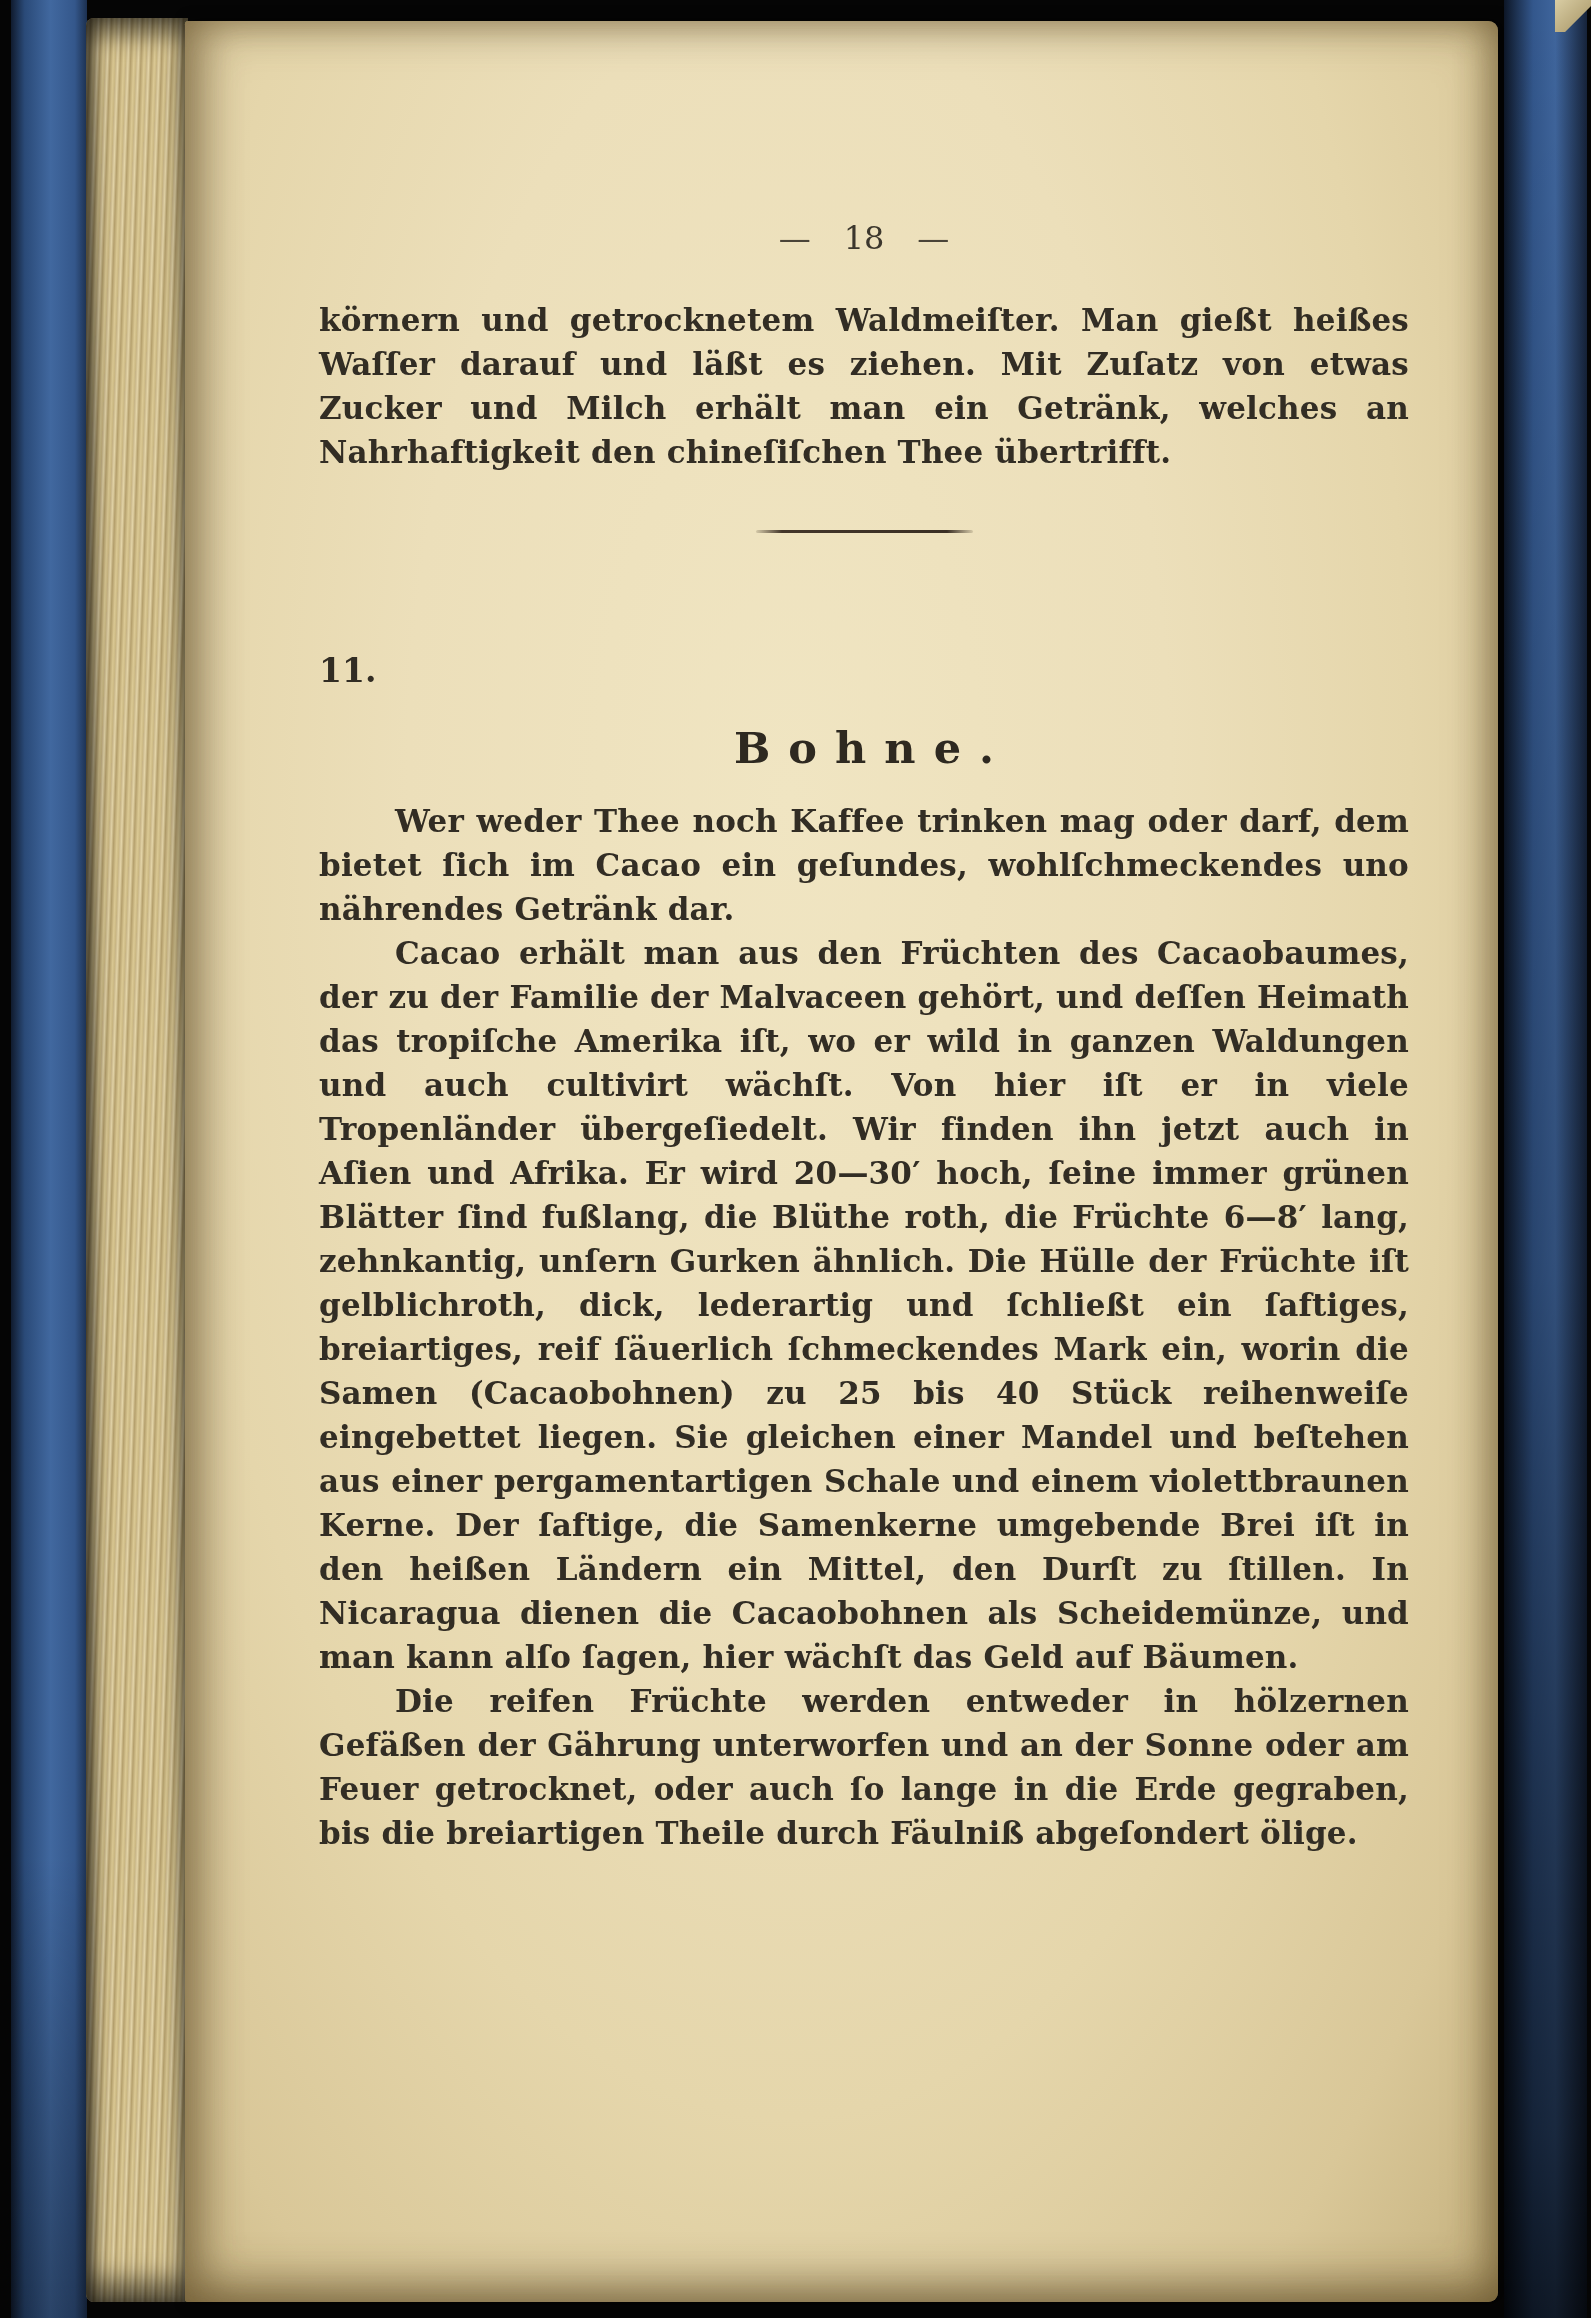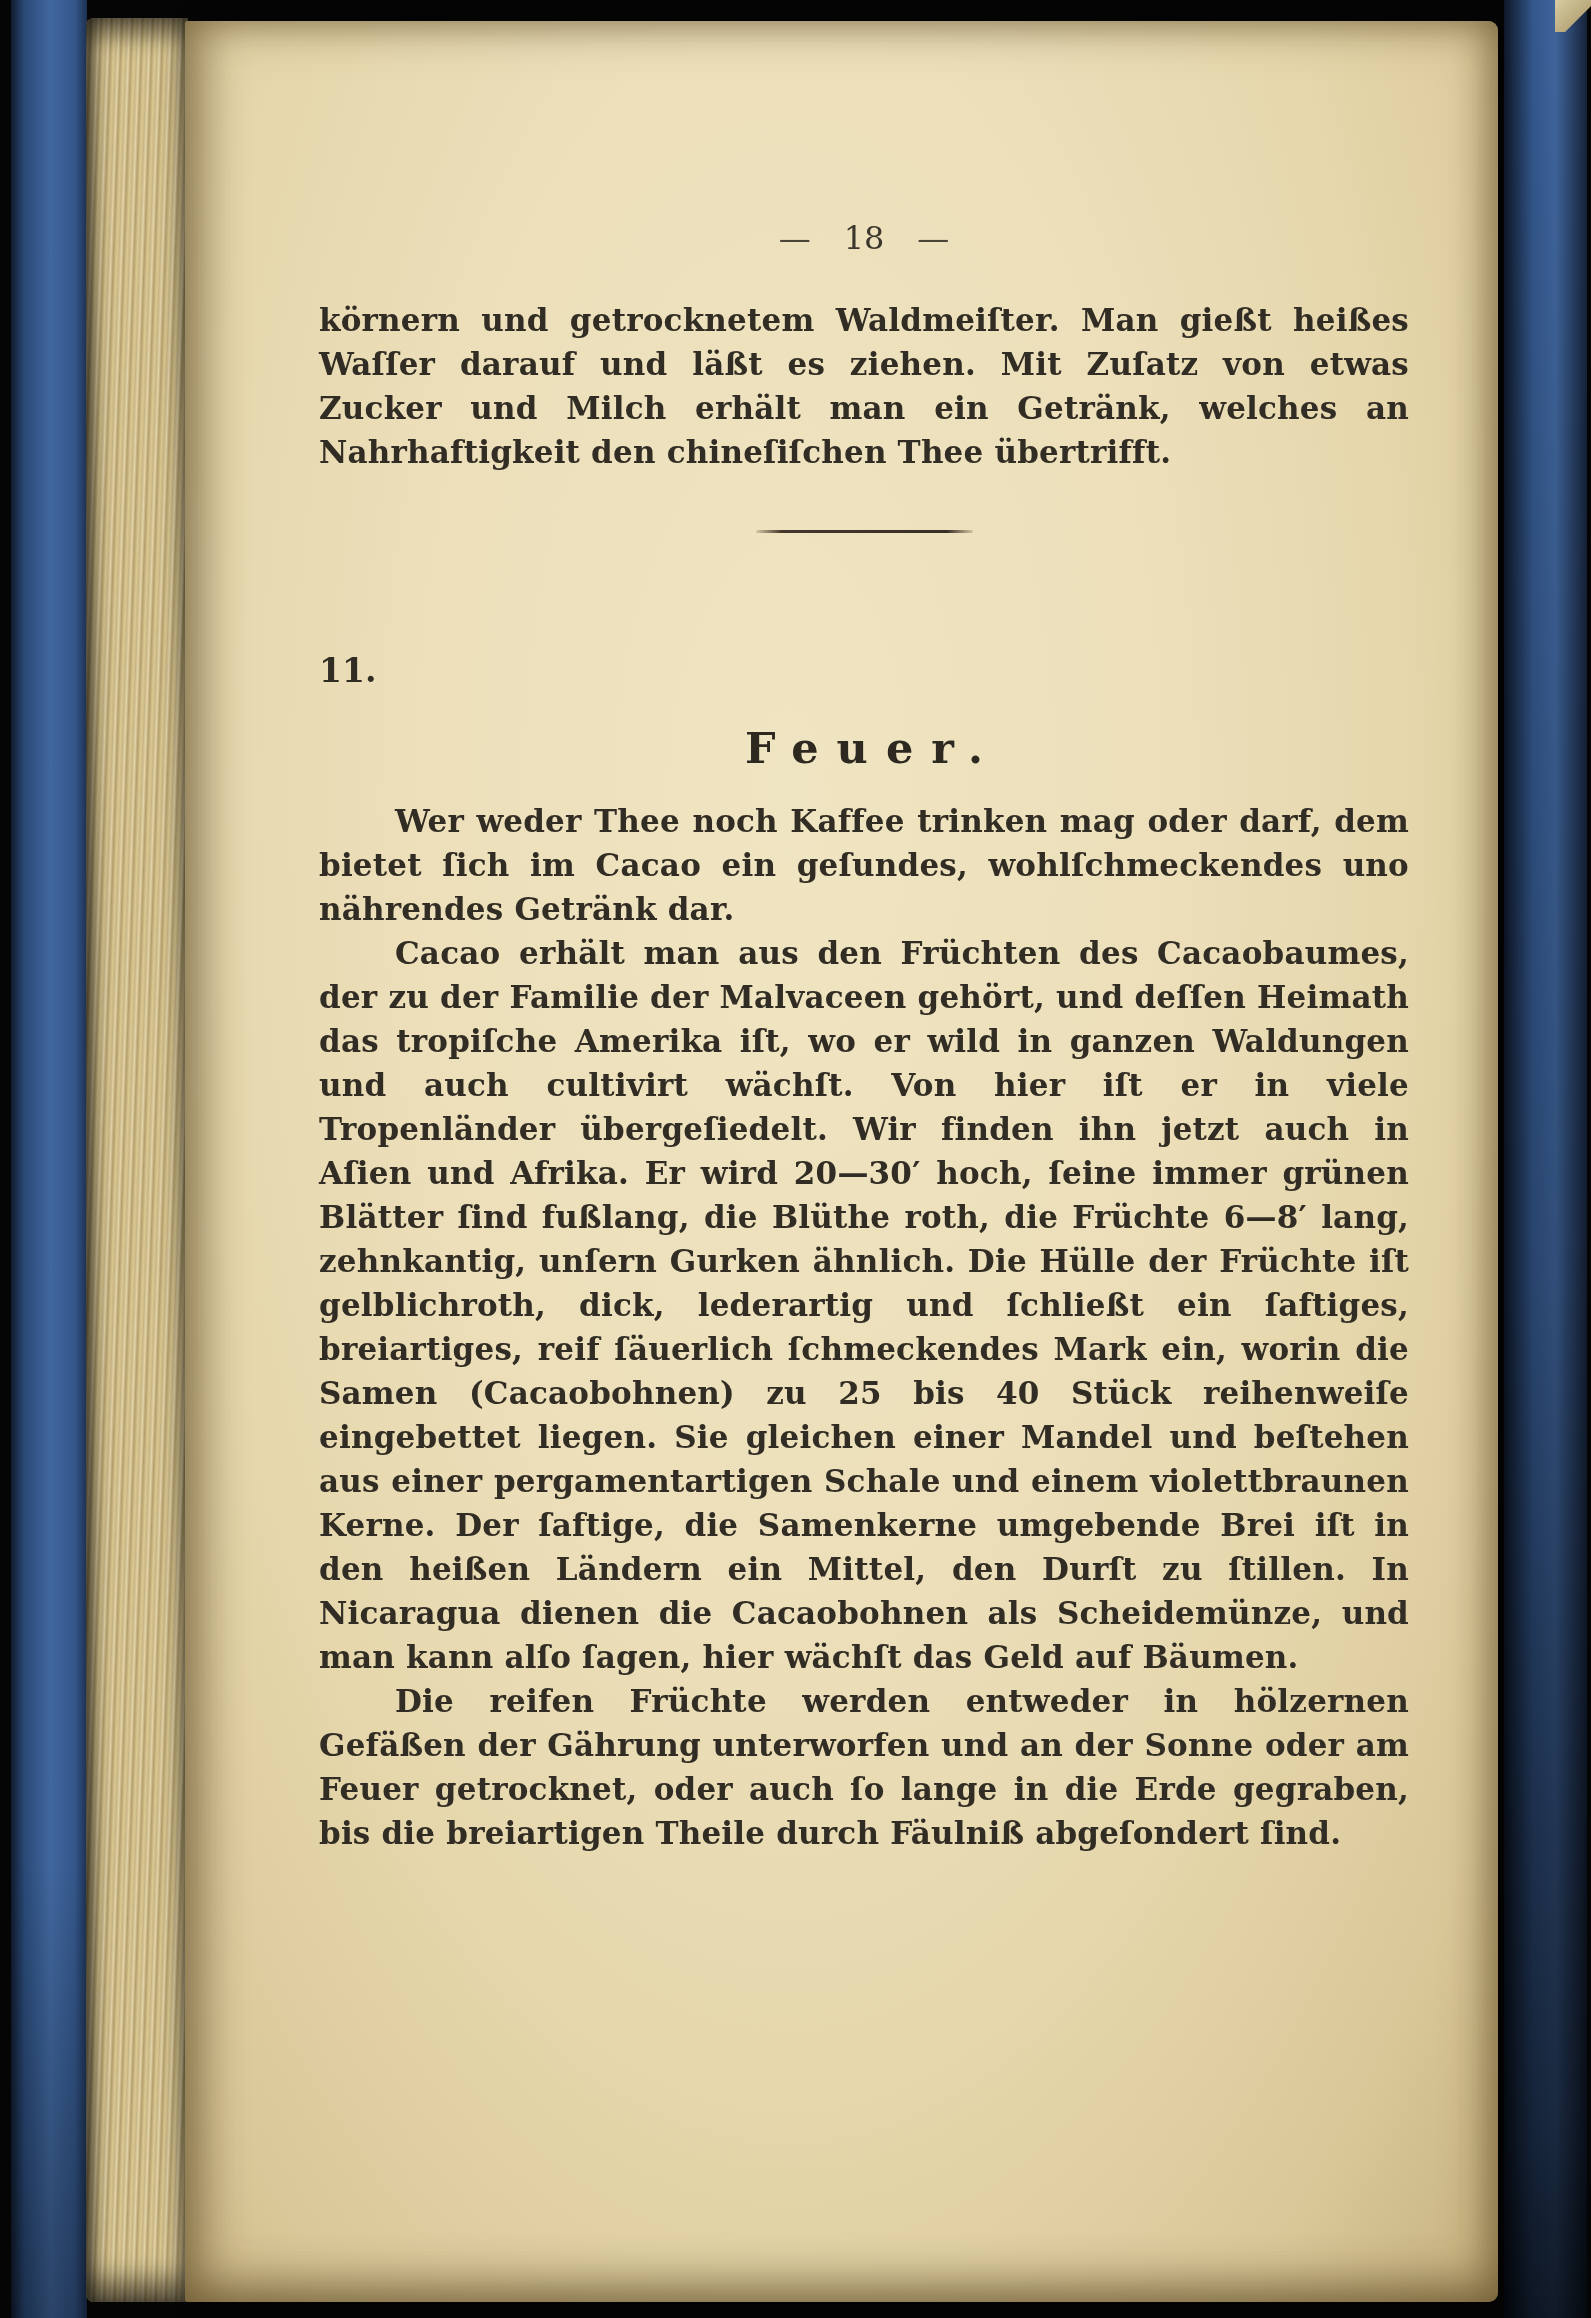--- a/index.html
+++ b/index.html
@@ -146,27 +146,27 @@
       <span class="num">18</span>
       <span class="dash">—</span>
     </div>
 
     <p class="para no-indent">körnern und getrocknetem Waldmeiſter. Man gießt heißes Waſſer darauf und läßt es ziehen. Mit Zuſatz von etwas Zucker und Milch erhält man ein Getränk, welches an Nahrhaftigkeit den chineſiſchen Thee übertrifft.</p>
 
     <div class="divider"></div>
 
     <div class="section-number">11.</div>
 
-    <h1 class="chapter-title">Feuer.</h1>
+    <h1 class="chapter-title">Bohne.</h1>
 
     <p class="para">Wer weder Thee noch Kaffee trinken mag oder darf, dem bietet ſich im Cacao ein geſundes, wohlſchmeckendes uno nährendes Getränk dar.</p>
 
     <p class="para">Cacao erhält man aus den Früchten des Cacaobaumes, der zu der Familie der Malvaceen gehört, und deſſen Heimath das tropiſche Amerika iſt, wo er wild in ganzen Waldungen und auch cultivirt wächſt. Von hier iſt er in viele Tropenländer übergeſiedelt. Wir finden ihn jetzt auch in Aſien und Afrika. Er wird 20—30′ hoch, ſeine immer grünen Blätter ſind fußlang, die Blüthe roth, die Früchte 6—8′ lang, zehnkantig, unſern Gurken ähnlich. Die Hülle der Früchte iſt gelblichroth, dick, lederartig und ſchließt ein ſaftiges, breiartiges, reif ſäuerlich ſchmeckendes Mark ein, worin die Samen (Cacaobohnen) zu 25 bis 40 Stück reihenweiſe eingebettet liegen. Sie gleichen einer Mandel und beſtehen aus einer pergamentartigen Schale und einem violettbraunen Kerne. Der ſaftige, die Samenkerne umgebende Brei iſt in den heißen Ländern ein Mittel, den Durſt zu ſtillen. In Nicaragua dienen die Cacaobohnen als Scheidemünze, und man kann alſo ſagen, hier wächſt das Geld auf Bäumen.</p>
 
-    <p class="para">Die reifen Früchte werden entweder in hölzernen Gefäßen der Gährung unterworfen und an der Sonne oder am Feuer getrocknet, oder auch ſo lange in die Erde gegraben, bis die breiartigen Theile durch Fäulniß abgeſondert ſind.</p>
+    <p class="para">Die reifen Früchte werden entweder in hölzernen Gefäßen der Gährung unterworfen und an der Sonne oder am Feuer getrocknet, oder auch ſo lange in die Erde gegraben, bis die breiartigen Theile durch Fäulniß abgeſondert ölige.</p>
 
 
   </div>
 
   <div class="cover-right"></div>
   <div class="corner-sliver"></div>
 
 </div>
 
 

